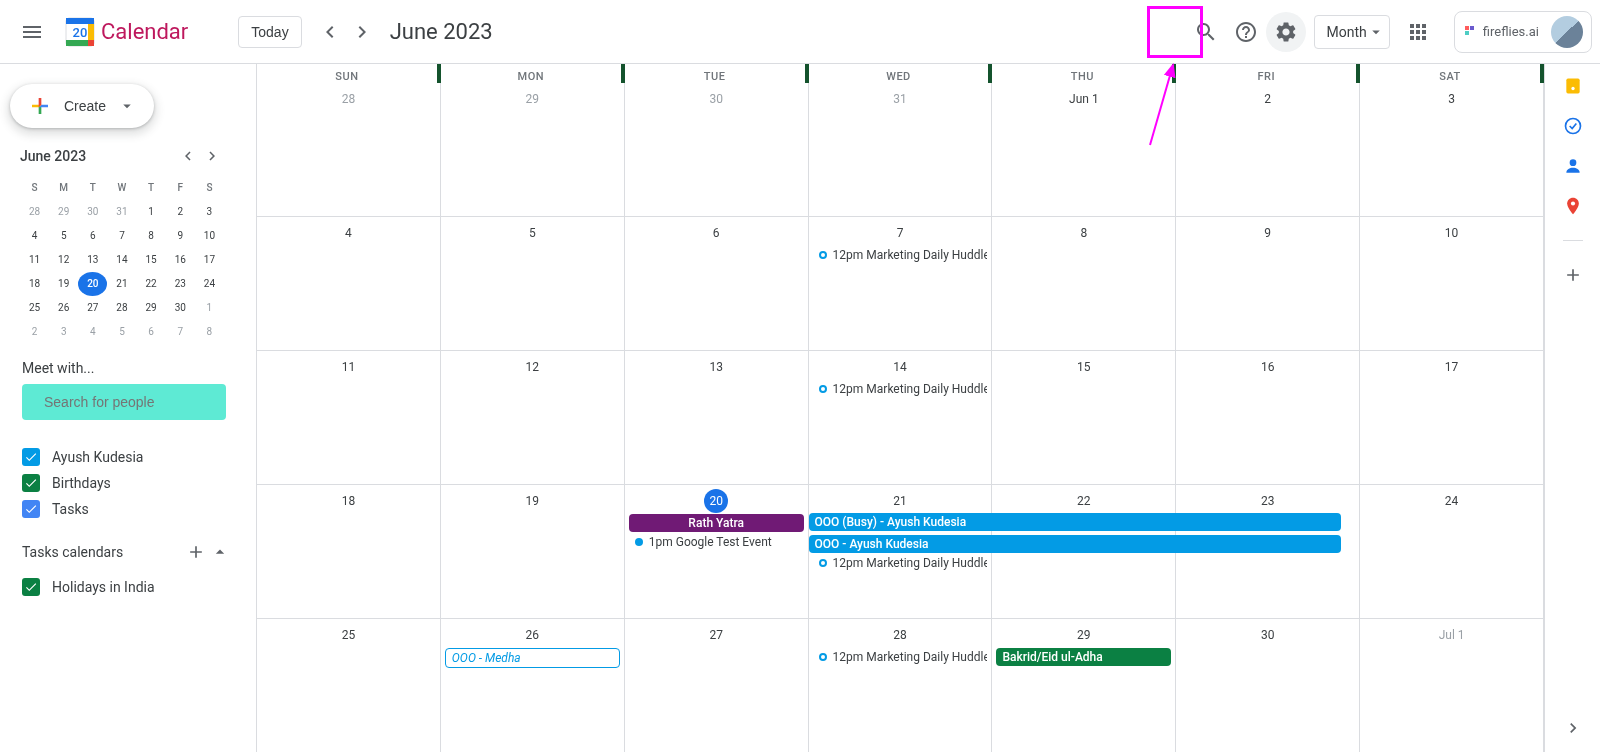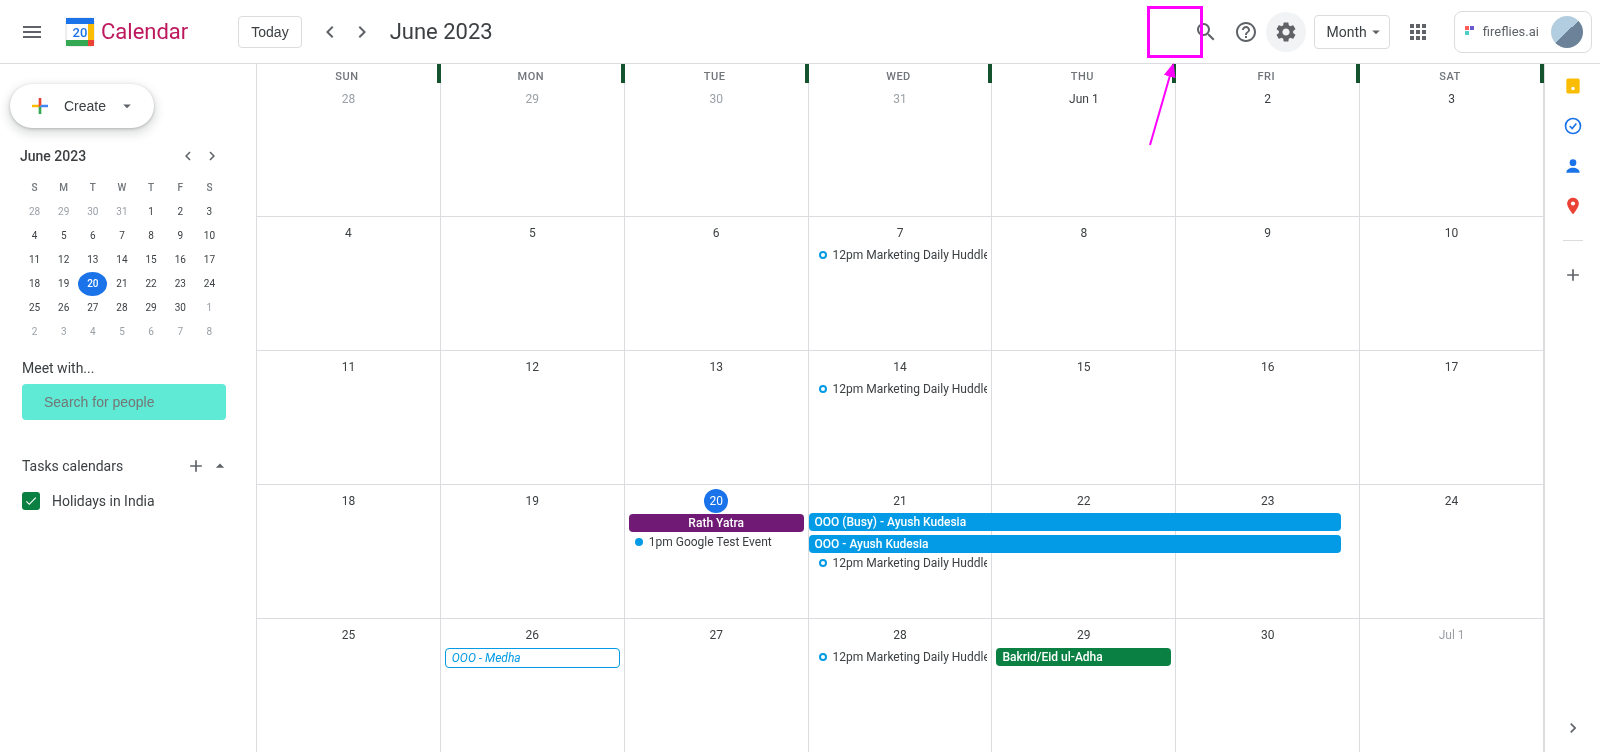--- a/index.html
+++ b/index.html
@@ -262,20 +262,46 @@
       <div class="meet-label">Meet with...</div>
       <div class="search-people">
         <svg width="20" height="20" viewBox="0 0 24 24">
             <path fill="#5f6368" d="M16 11c1.66 0 2.99-1.34 2.99-3S17.66 5 16 5s-3 1.34-3 3 1.34 3 3 3zm-8 0c1.66 0 2.99-1.34 2.99-3S9.66 5 8 5 5 6.34 5 8s1.34 3 3 3zm0 2c-2.33 0-7 1.17-7 3.5V19h14v-2.5c0-2.33-4.67-3.5-7-3.5zm8 0c-.29 0-.62.02-.97.05 1.16.84 1.97 1.97 1.97 3.45V19h6v-2.5c0-2.33-4.67-3.5-7-3.5z"></path>
           </svg>
         <input type="text" placeholder="Search for people" style="">
       </div>
     </div>
 
     <div class="cal-section">
+      <div class="cal-list" id="my-cal-list">
+          <div class="cal-item">
+            <div class="checkbox" style="background: rgb(3, 155, 229);">
+              <svg width="14" height="14" viewBox="0 0 24 24">
+                <path fill="white" d="M9 16.17L4.83 12l-1.42 1.41L9 19 21 7l-1.41-1.41z"></path>
+              </svg>
+            </div>
+            <span>Ayush Kudesia</span>
+          </div>
+          <div class="cal-item">
+            <div class="checkbox" style="background: rgb(11, 128, 67);">
+              <svg width="14" height="14" viewBox="0 0 24 24">
+                <path fill="white" d="M9 16.17L4.83 12l-1.42 1.41L9 19 21 7l-1.41-1.41z"></path>
+              </svg>
+            </div>
+            <span>Birthdays</span>
+          </div>
+          <div class="cal-item">
+            <div class="checkbox" style="background: rgb(66, 133, 244);">
+              <svg width="14" height="14" viewBox="0 0 24 24">
+                <path fill="white" d="M9 16.17L4.83 12l-1.42 1.41L9 19 21 7l-1.41-1.41z"></path>
+              </svg>
+            </div>
+            <span>Tasks</span>
+          </div>
+        </div>
     </div>
 
     <div class="cal-section">
       <div class="cal-section-header">
         <span>Tasks calendars</span>
         <div class="cal-section-icons">
           <svg width="20" height="20" viewBox="0 0 24 24">
               <path fill="#5f6368" d="M19 13h-6v6h-2v-6H5v-2h6V5h2v6h6v2z"></path>
             </svg>
           <svg width="20" height="20" viewBox="0 0 24 24">

